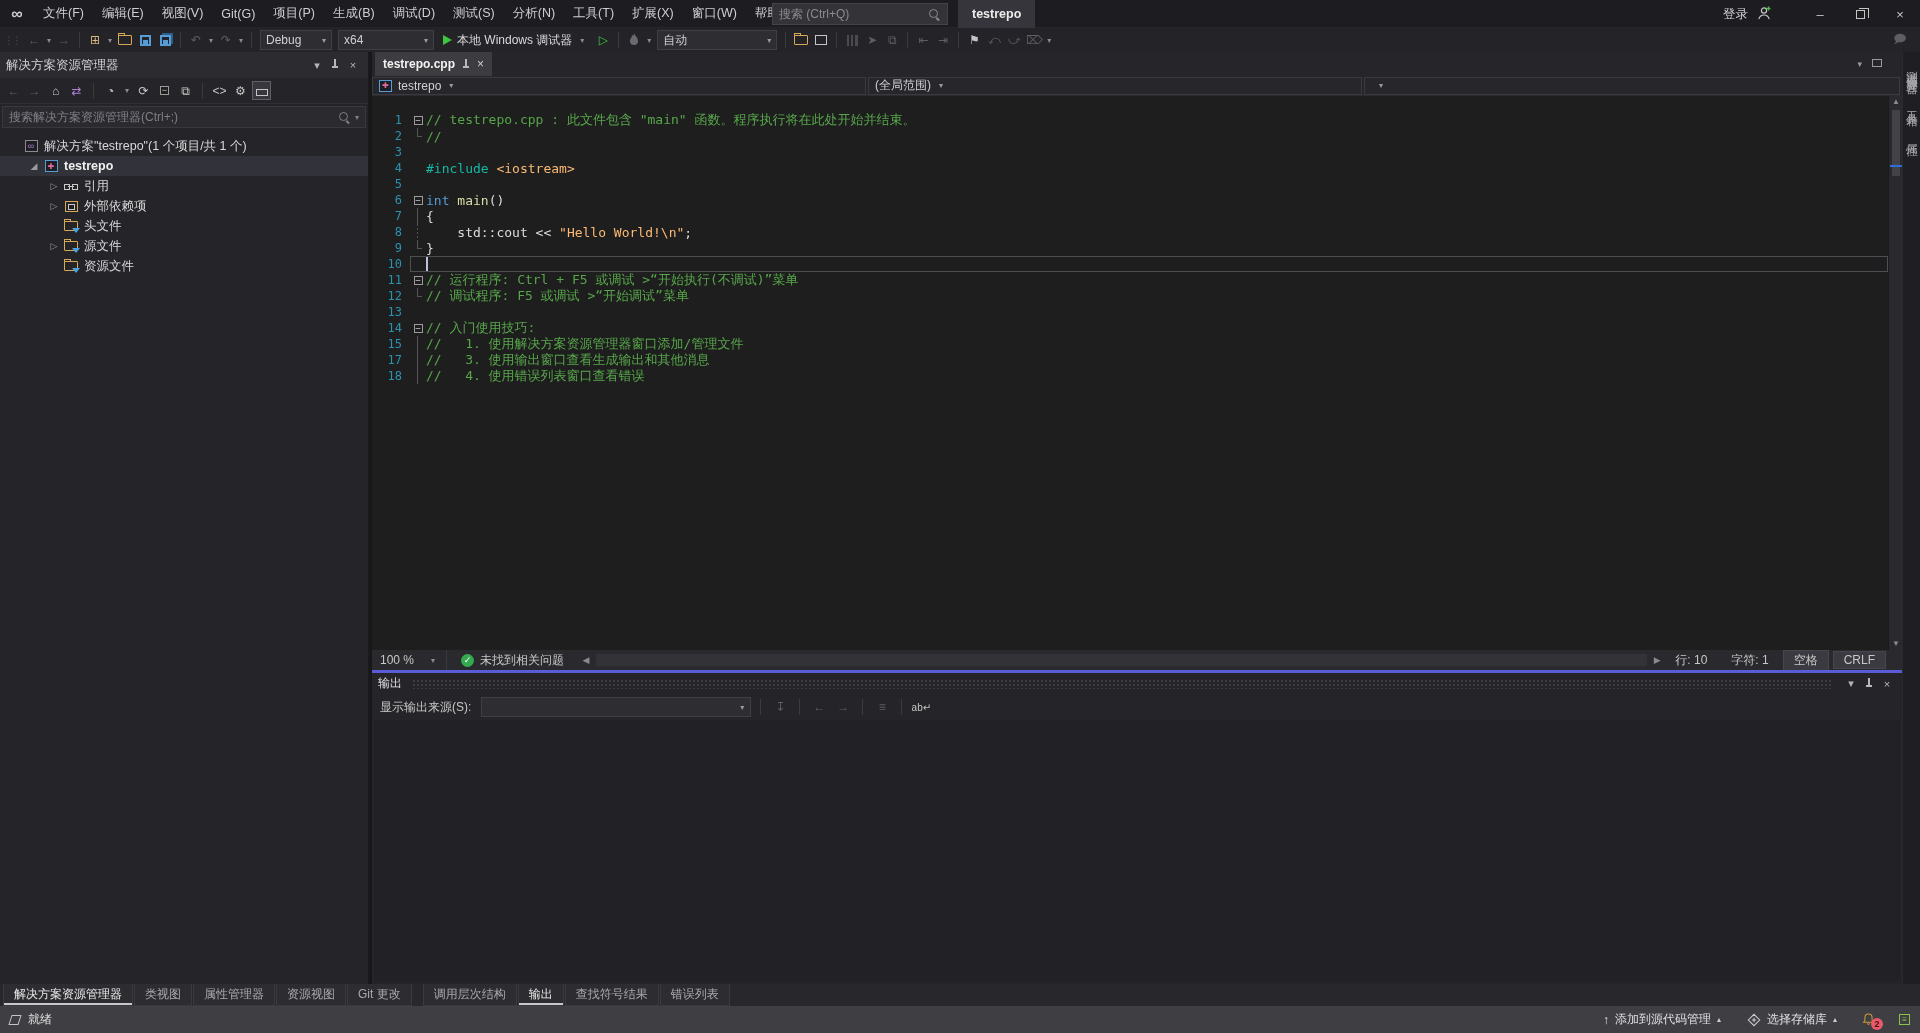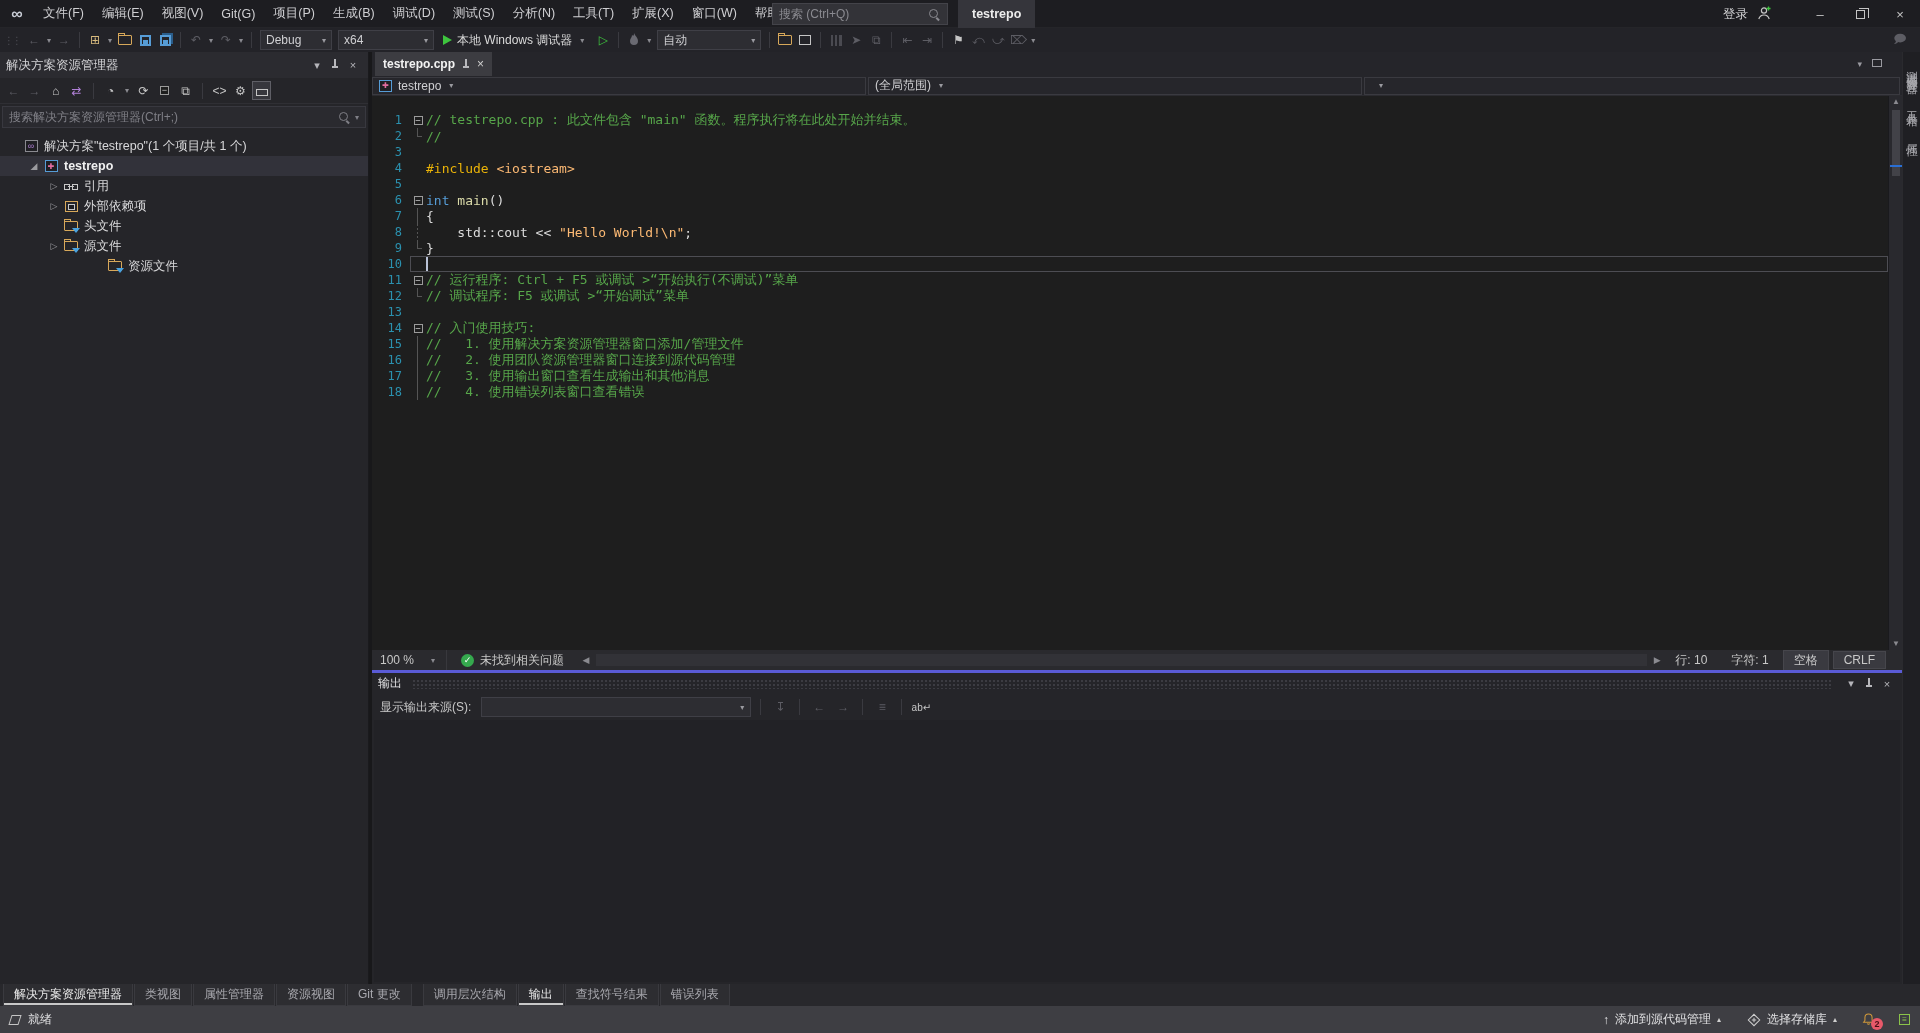--- a/index.html
+++ b/index.html
@@ -104,21 +104,21 @@
   .code-row { height:16px; display:flex; align-items:center; }
   .code-row .lnum { width:38px; text-align:right; padding-right:8px; color:#2b91af; font-size:12px; flex:none; }
   .code-body { flex:1; display:flex; align-items:center; height:16px; position:relative; }
   .code-row.caretline .code-body { outline:1px solid #4d4d53; outline-offset:-1px; }
   .foldcol { width:16px; height:16px; flex:none; display:flex; align-items:center; justify-content:center; position:relative; }
   .fold-minus { width:9px; height:9px; border:1px solid #9b9b9b; color:#c8c8c8; font-size:9px; line-height:7px; text-align:center; background:#1e1e1e; }
   .fold-line { position:absolute; left:7px; top:0; bottom:0; width:1px; background:#555; }
   .fold-dots { position:absolute; left:7px; top:0; bottom:0; width:1px; background:repeating-linear-gradient(#555 0 2px, transparent 2px 4px); }
   .fold-end { position:absolute; left:7px; top:0; height:9px; width:5px; border-left:1px solid #555; border-bottom:1px solid #555; }
   .ctext { white-space:pre; }
-  .seg-cm{color:#57a64a} .seg-kw{color:#569cd6} .seg-pp{color:#eab308}
+  .seg-cm{color:#57a64a} .seg-kw{color:#569cd6} .seg-pp{color:#14b8a6}
   .seg-str{color:#fdba74} .seg-fn{color:#dcdcaa} .seg-pl{color:#dcdcdc}
   .caretbar { width:2px; height:14px; background:#b9c2d6; flex:none; }
 
   .vscroll { position:absolute; right:0; top:0; bottom:0; width:14px; background:#29292e; border-left:1px solid #1a1a1d; }
   .vscroll .arr { position:absolute; left:0; width:14px; height:12px; color:#8a8a90; font-size:8px; text-align:center; line-height:12px; }
   .vscroll .thumb { position:absolute; left:3px; width:8px; background:#424248; }
   .vscroll .mark { position:absolute; left:1px; width:12px; height:2px; background:#2a6fd4; }
 
   .ebottom { height:20px; background:#2a2a2e; display:flex; align-items:center; font-size:12px; color:#c8c8c8; }
   .zoomcombo { display:flex; align-items:center; padding:0 8px; height:100%; border-right:1px solid #38383d; gap:14px; }
@@ -245,21 +245,21 @@
       <span class="caret">▾</span>
     </div>
     <span class="tbi" style="color:#3ec43e">▷</span>
     <span class="tsep"></span>
     <span class="tbi dim">
       <svg width="12" height="14" viewBox="0 0 12 14">
           <path d="M6 0C7 3 10 4.5 10 8a4 4 0 0 1-8 0C2 5.5 4 4.5 4 2c1 .8 2 1.6 2-2z" fill="#6a6a72"></path>
         </svg>
     </span>
     <span class="caret dim">▾</span>
-    <div class="combo" style="width:104px">
+    <div class="combo" style="width:120px">
       <span class="cbx">自动</span>
         <span class="carr">▾</span>
     </div>
     <span class="tsep"></span>
     <span class="tbi" style="color:#d7a85a">
         <span class="ic-folder"></span>
       </span>
     <span class="tbi">
         <span class="ic-box"></span>
       </span>
@@ -357,21 +357,21 @@
           </div>
           <div class="trow" style="padding-left: 46px;">
             <span class="exp">▷</span>
             <span class="ticon">
               <span class="ic-folder">
                 <span class="ic-funnel"></span>
               </span>
             </span>
             <span class="lbl">源文件</span>
           </div>
-          <div class="trow" style="padding-left: 46px; margin-left: 44px;">
+          <div class="trow" style="padding-left: 46px;">
             <span class="exp"></span>
             <span class="ticon">
               <span class="ic-folder">
                 <span class="ic-funnel"></span>
               </span>
             </span>
             <span class="lbl">资源文件</span>
           </div>
         </div>
     </aside>
@@ -525,29 +525,20 @@
                 <span class="ctext"><span class="seg-cm">// 入门使用技巧: </span></span>
               </div>
             </div>
             <div class="code-row">
               <span class="lnum">15</span>
               <div class="code-body">
                 <span class="foldcol">
                   <span class="fold-line"></span>
                 </span>
                 <span class="ctext"><span class="seg-cm">//   1. 使用解决方案资源管理器窗口添加/管理文件</span></span>
-              </div>
-            </div>
-            <div class="code-row">
-              <span class="lnum">16</span>
-              <div class="code-body">
-                <span class="foldcol">
-                  <span class="fold-line"></span>
-                </span>
-                <span class="ctext"><span class="seg-cm">//   2. 使用团队资源管理器窗口连接到源代码管理</span></span>
               </div>
             </div>
             <div class="code-row">
               <span class="lnum">17</span>
               <div class="code-body">
                 <span class="foldcol">
                   <span class="fold-line"></span>
                 </span>
                 <span class="ctext"><span class="seg-cm">//   3. 使用输出窗口查看生成输出和其他消息</span></span>
               </div>

